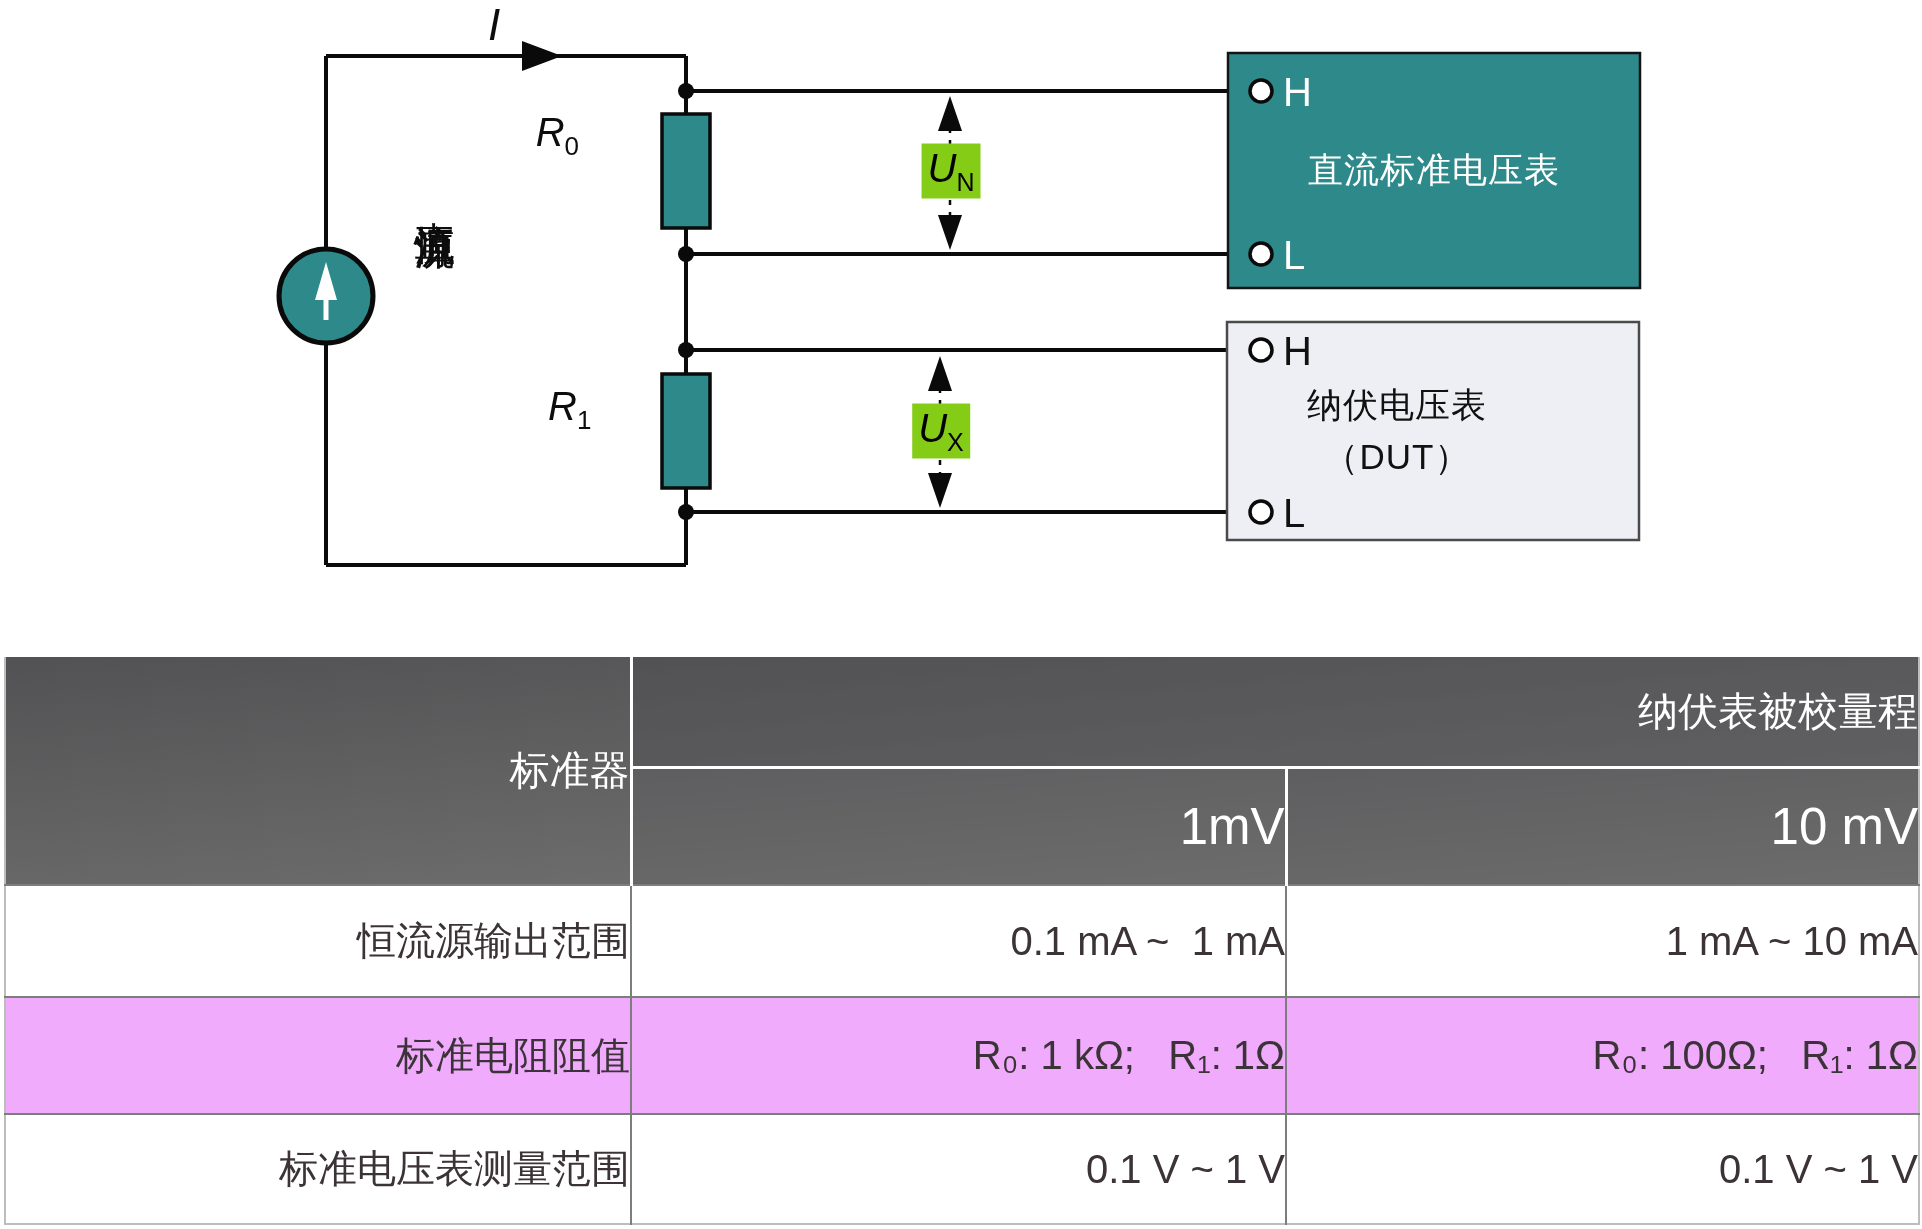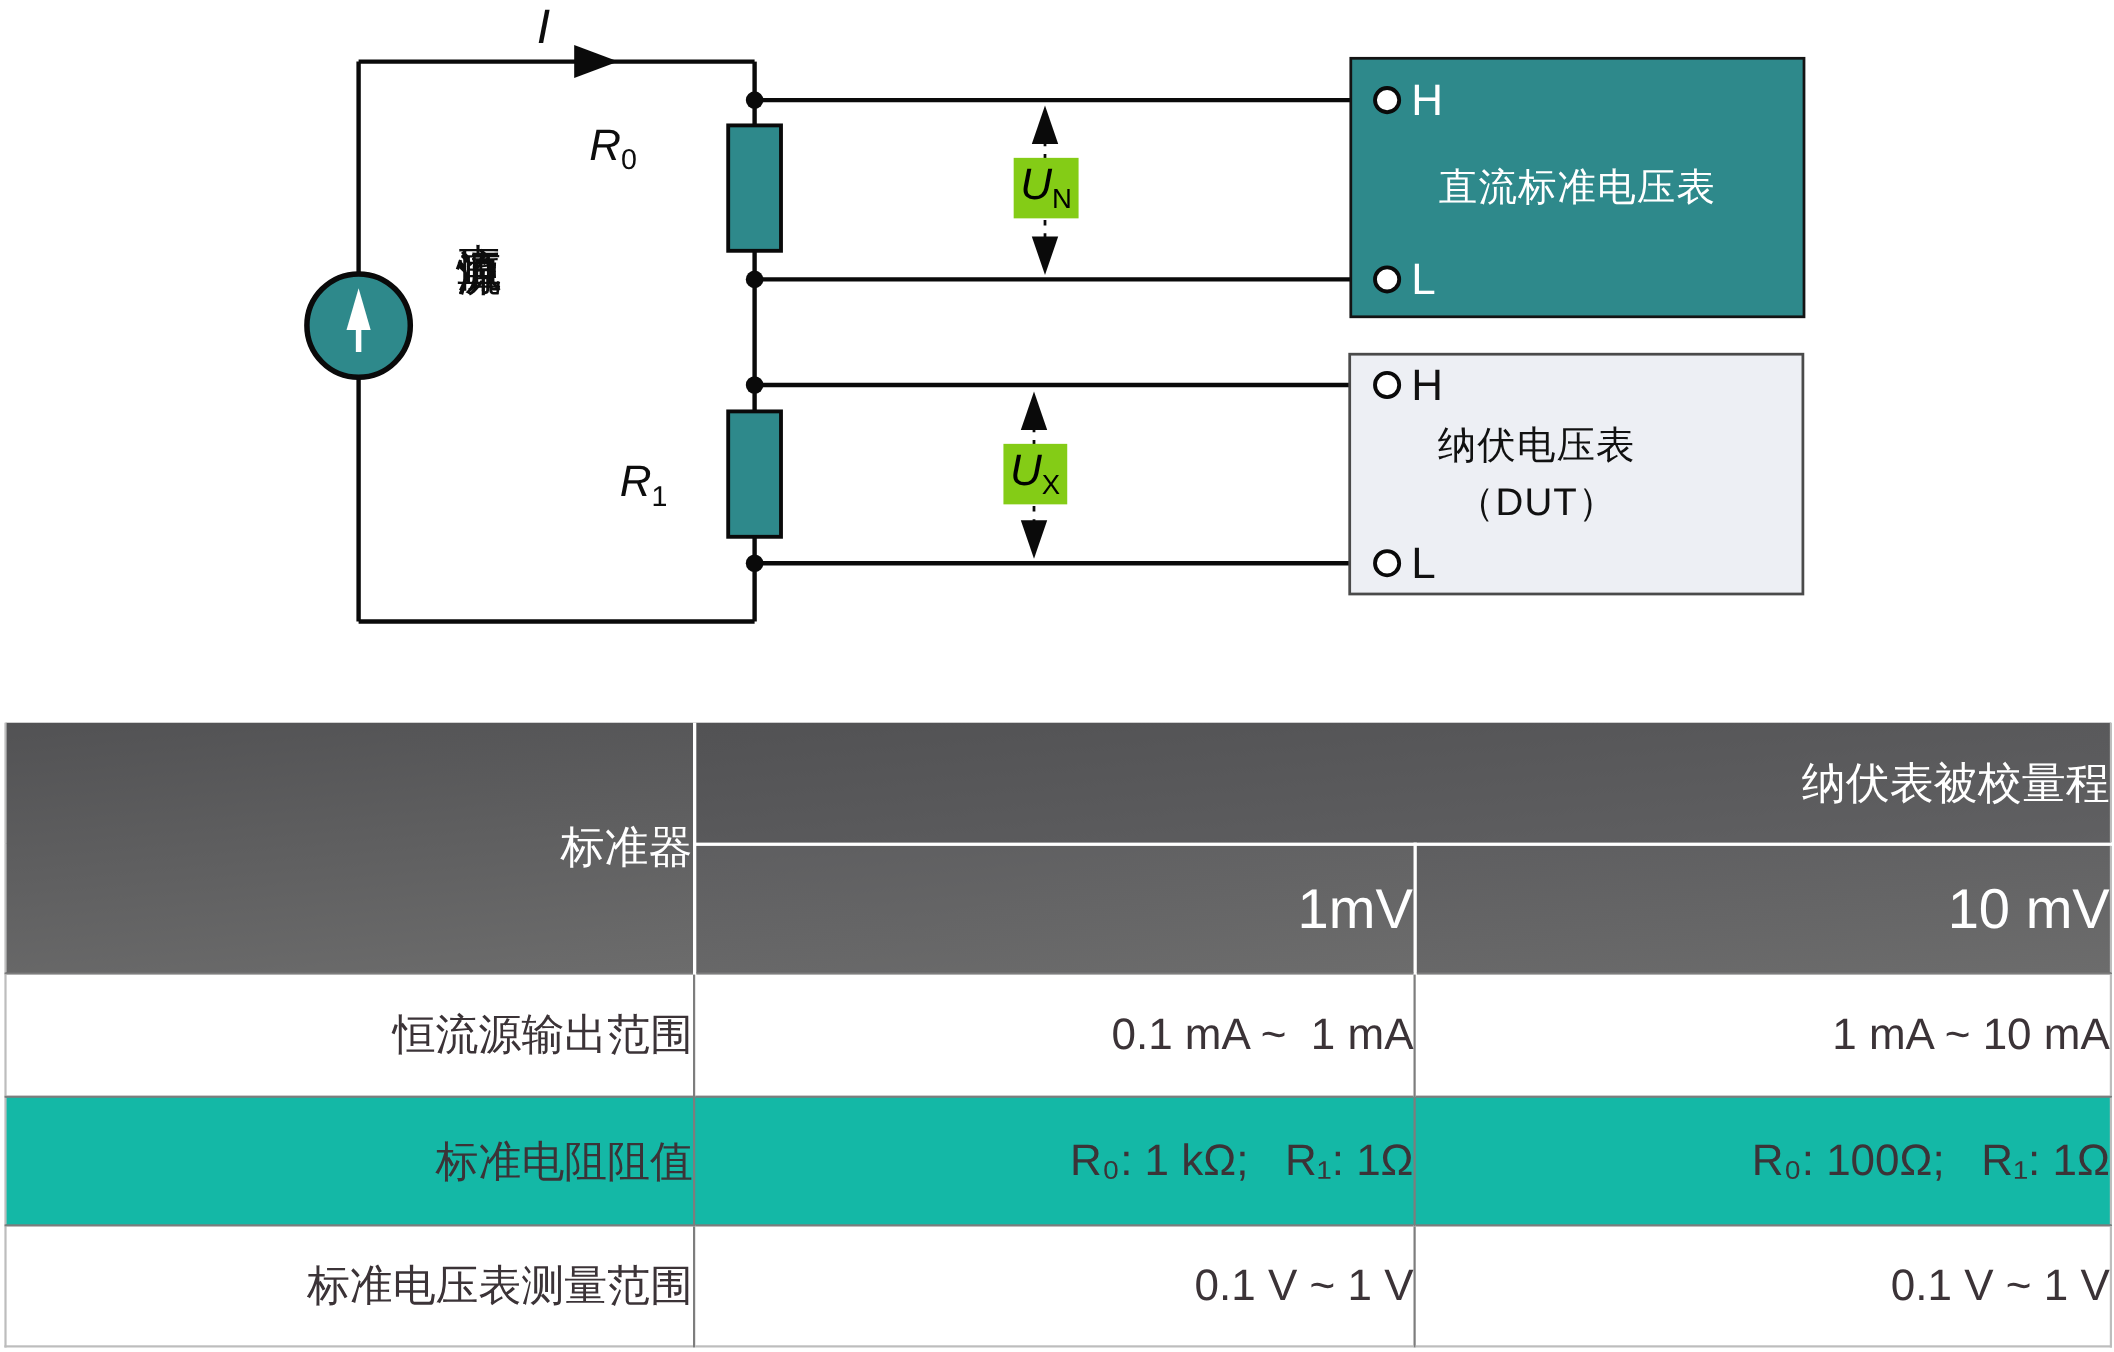--- a/index.html
+++ b/index.html
@@ -5,21 +5,21 @@
   * { margin:0; padding:0; box-sizing:border-box; }
   html,body { background:#ffffff; }
   body { font-family:"Liberation Sans","DejaVu Sans",sans-serif; }
   .stage{
     position:relative; width:1922px; height:1229px; background:#ffffff; overflow:hidden;
   }
   .circuit-svg{ position:absolute; left:0; top:0; }
   .lbl{ position:absolute; color:#0d0d0d; }
   .lbl-i{ left:488px; top:0px; font-size:44px; font-style:italic; }
   .lbl-r0{ left:505px; top:110px; width:74px; font-size:40px; font-style:italic; text-align:right; }
-  .lbl-r1{ left:548px; top:416px; width:74px; font-size:40px; font-style:italic; text-align:center; }
+  .lbl-r1{ left:548px; top:384px; width:74px; font-size:40px; font-style:italic; text-align:left; }
   .lbl sub{ font-size:26px; font-style:normal; }
   .u-lbl{ position:absolute; background:#84cc16; padding:2px 6px; font-size:40px; font-style:italic;
           transform:translate(-50%,-50%); }
   .u-lbl sub{ font-size:25px; font-style:normal; }
   .u-n{ left:951px; top:171px; }
   .u-x{ left:941px; top:431px; }
   .src-lbl{
     position:absolute; left:408px; top:190px;
     writing-mode:vertical-rl; text-orientation:upright;
     font-size:40px; font-weight:500; letter-spacing:2px; color:#0d0d0d;
@@ -50,21 +50,21 @@
   th{ color:#ffffff; font-weight:400; }
   .hdr-left{ background:linear-gradient(175deg,#525254 0%,#6c6c6c 100%); font-size:40px; }
   .hdr-span{ background:linear-gradient(175deg,#525254 0%,#606062 100%);
              border-bottom:3px solid #ffffff; border-left:3px solid #ffffff; font-size:40px; }
   .hdr-sub{ background:linear-gradient(175deg,#5e5e60 0%,#6c6c6c 100%);
             border-left:3px solid #ffffff; font-size:51px; }
   .row-h1{ height:110px; } .row-h2{ height:118px; }
   .row-b1{ height:112px; } .row-b2{ height:117px; } .row-b3{ height:110px; }
   tbody td{ color:#3b3337; font-size:40px; white-space:pre; }
   tbody tr{ background:#ffffff; }
-  tbody tr.alt{ background:#14b8a6; }
+  tbody tr.alt{ background:#f0abfc; }
   tbody td{ border-top:2px solid #7d7d7d;padding-left:20px; }
   tbody td + td{ border-left:2px solid #7d7d7d; }
   table{ border:2px solid #bdbdbd; border-top:none; }
   tbody td:first-child{ font-size:39px; }
 </style>
 </head>
 <body>
 
 <div class="stage">
 

